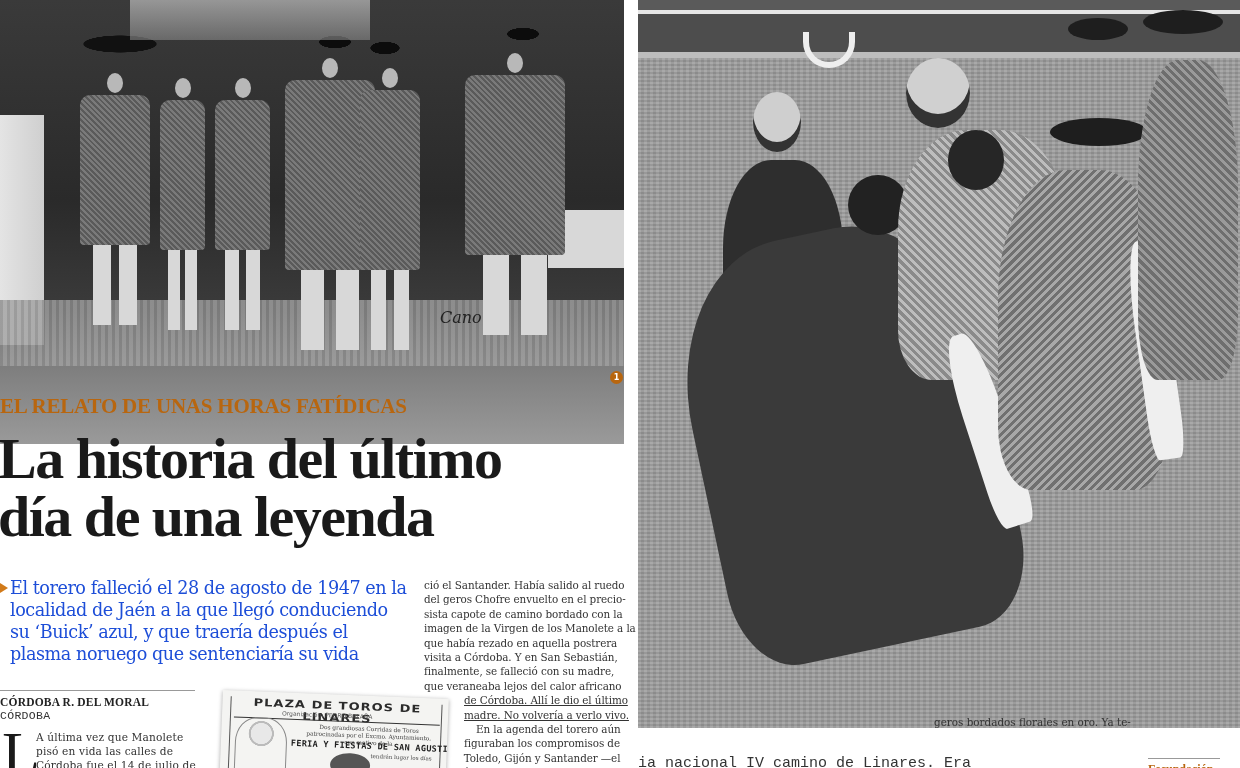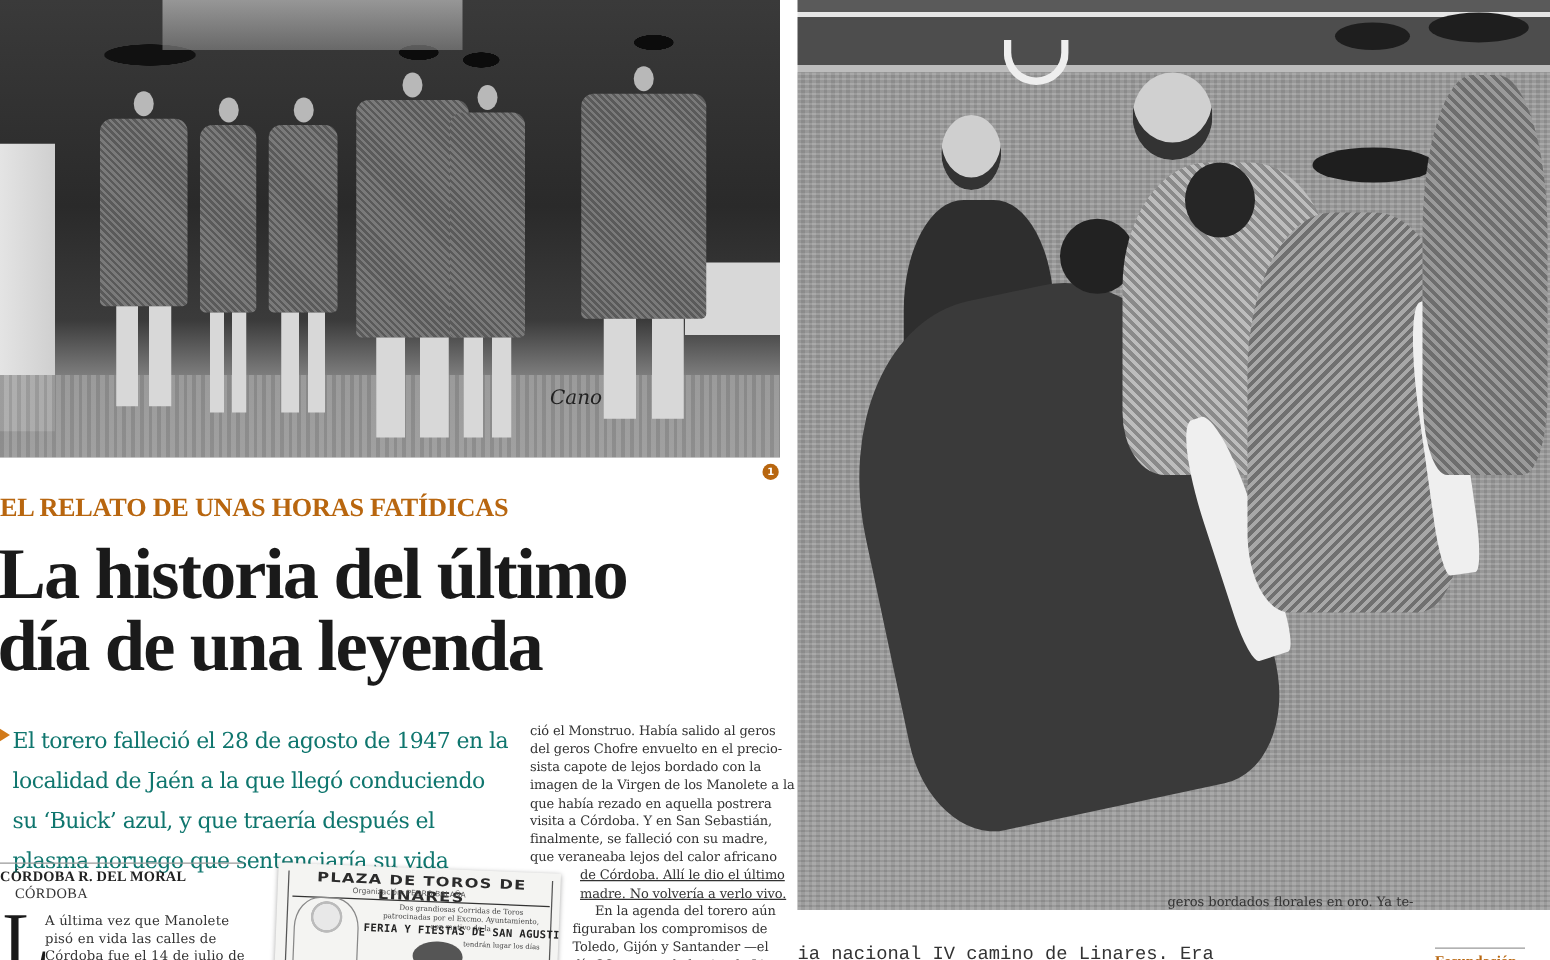--- a/index.html
+++ b/index.html
@@ -5,21 +5,21 @@
   html, body { margin:0; padding:0; }
   body {
     width:1240px; height:768px; overflow:hidden; position:relative;
     background:#ffffff; color:#1c1c1c;
     font-family:"DejaVu Serif", serif;
   }
   .abs { position:absolute; }
 
   
   .photo1 {
-    left:0; top:0; width:624px; height:366px; overflow:hidden;
+    left:0; top:0; width:624px; height:444px; overflow:hidden;
     background:
       radial-gradient(ellipse 60px 14px at 120px 44px, #111 60%, transparent 62%),
       radial-gradient(ellipse 26px 10px at 335px 42px, #0c0c0c 60%, transparent 62%),
       radial-gradient(ellipse 24px 10px at 385px 48px, #0c0c0c 60%, transparent 62%),
       radial-gradient(ellipse 26px 10px at 523px 34px, #0c0c0c 60%, transparent 62%),
       linear-gradient(180deg, #3a3a3a 0%, #2a2a2a 45%, #3b3b3b 70%, #7d7d7d 82%, #9a9a9a 100%);
   }
   .photo1 .wall {
     left:0; top:115px; width:44px; height:230px;
     background:linear-gradient(90deg,#e4e4e4,#cfcfcf);
@@ -81,52 +81,52 @@
     font-size:21px; letter-spacing:-.2px; color:#b8660f; white-space:nowrap;
   }
   .headline {
     left:-2px; top:430px; width:630px; font-family:"Liberation Serif", serif;
     font-weight:bold; font-size:58px; line-height:58px; letter-spacing:-1.5px;
     color:#1a1a1a; margin:0;
   }
   .headline span { display:block; }
   .standfirst {
     left:10px; top:577px; width:400px; font-family:"DejaVu Serif", serif;
-    font-size:17.6px; line-height:32px; color:#0f766e; letter-spacing:-.45px;
+    font-size:17.6px; line-height:22px; color:#1d4ed8; letter-spacing:-.45px;
   }
   .standfirst-arrow {
     left:0; top:583px; width:0; height:0;
     border-top:5px solid transparent; border-bottom:5px solid transparent;
     border-left:8px solid #d17a1a;
   }
   .rule { left:0; top:690px; width:195px; height:1px; background:#999; }
   .byline {
     left:0; top:696px; font-family:"Liberation Serif", serif; font-weight:bold;
     font-size:11.5px; color:#222; letter-spacing:.2px;
   }
   .location {
-    left:0; top:709px; font-family:Liberation Serif, serif;
-    font-size:11.5px; color:#333; letter-spacing:.3px;margin-left:12px;
+    left:0; top:709px; font-family:Liberation Mono, monospace;
+    font-size:11.5px; color:#333; letter-spacing:.3px;
   }
   .dropcap {
     left:2px; top:728px; font-family:"Liberation Serif", serif;
     font-size:62px; line-height:50px; color:#1a1a1a;
   }
   .body-col1 {
     left:36px; top:730px; width:160px; font-family:"DejaVu Serif", serif;
     font-size:10.6px; line-height:14px; color:#333; letter-spacing:.15px;
   }
   .body-col2 {
     left:424px; top:578px; width:202px; font-family:"DejaVu Serif", serif;
     font-size:10.4px; line-height:14.4px; color:#333; letter-spacing:-.1px;
   }
   .body-col2 .line { display:block; white-space:nowrap; }
   .body-col2 .indent1 { padding-left:40px;text-decoration:underline; }
   .body-col2 .indent2 { padding-left:52px; }
-  .body-col2 .indent3 { padding-left:34px; }
+  .body-col2 .indent3 { padding-left:34px;text-align:center; }
 
   
   .poster {
     left:223px; top:690px; width:226px; height:110px;
     background:#f4f4f2; transform:rotate(2.3deg); transform-origin:0 0;
     box-shadow:0 1px 4px rgba(0,0,0,.35); overflow:hidden;
   }
   .poster .frame {
     position:absolute; left:8px; top:6px; right:6px; bottom:-4px;
     border-left:1px solid #555; border-right:1px solid #555;
@@ -250,23 +250,23 @@
   <div class="porg">Organización: PEDRO BALAÑA</div>
   <div class="prule"></div>
   <div class="pfigure"></div>
   <div class="pdesc">Dos grandiosas Corridas de Toros patrocinadas por el Excmo. Ayuntamiento, con motivo de la</div>
   <div class="pferia">FERIA Y FIESTAS DE SAN AGUSTIN</div>
   <div class="pbull"></div>
   <div class="pdays">tendrán lugar los días</div>
 </div>
 
 <div class="abs body-col2">
-  <span class="line">ció el Monstruo. Había salido al geros</span>
+  <span class="line">ció el Santander. Había salido al ruedo</span>
   <span class="line">del geros Chofre envuelto en el precio-</span>
-  <span class="line">sista capote de lejos bordado con la</span>
+  <span class="line">sista capote de camino bordado con la</span>
   <span class="line">imagen de la Virgen de los Manolete a la</span>
   <span class="line">que había rezado en aquella postrera</span>
   <span class="line">visita a Córdoba. Y en San Sebastián,</span>
   <span class="line">finalmente, se falleció con su madre,</span>
   <span class="line">que veraneaba lejos del calor africano</span>
   <span class="line indent1">de Córdoba. Allí le dio el último</span>
   <span class="line indent1">madre. No volvería a verlo vivo.</span>
   <span class="line indent2">En la agenda del torero aún</span>
   <span class="line indent3">figuraban los compromisos de</span>
   <span class="line indent3">Toledo, Gijón y Santander —el</span>

